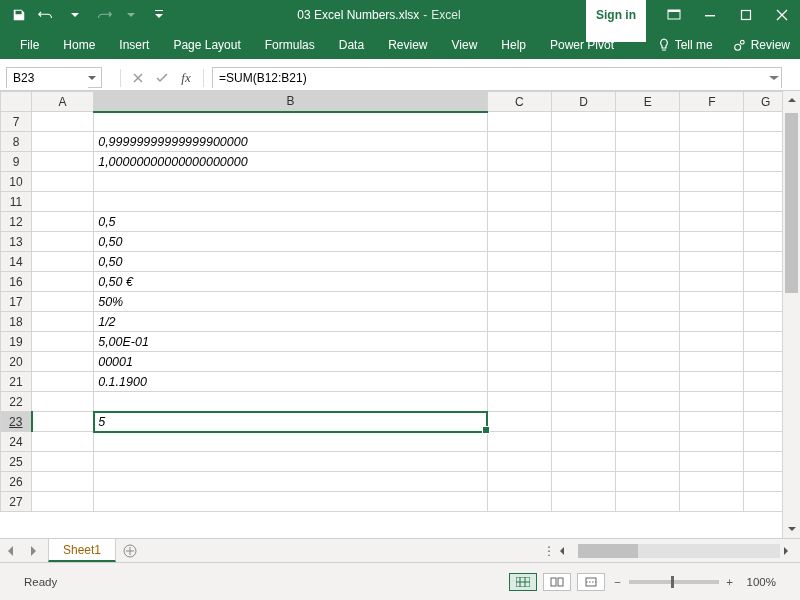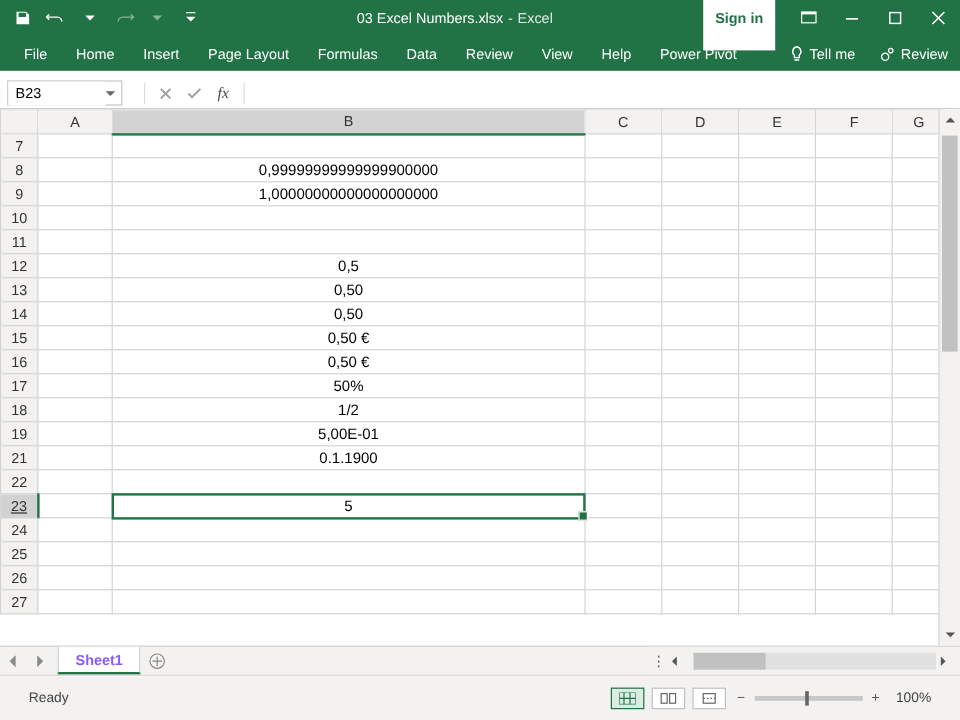--- a/index.html
+++ b/index.html
@@ -39,37 +39,37 @@
   
   .sheet-area { position: relative; height: 471px; display: flex; flex-direction: column; }
   .grid-wrap { position: relative; flex: 1; overflow: hidden; }
   table.grid { border-collapse: collapse; table-layout: fixed; width: 788px; font-size: 12.5px; color: #000; }
   table.grid th, table.grid td { border: 1px solid #d4d4d4; height: 20px; padding: 0 4px; font-weight: normal; }
   table.grid thead th { background: #f3f2f1; color: #333; text-align: center; font-size: 12px; height: 20px; position: sticky; top: 0; }
   table.grid thead th.corner { background: #f3f2f1; }
   table.grid thead th.active-col { background: #d2d2d2; border-bottom: 2px solid #217346; }
   table.grid tbody th { background: #f3f2f1; color: #333; text-align: center; font-size: 12px; width: 30px; }
   table.grid tbody th.active-row { background: #d2d2d2; border-right: 2px solid #217346; text-decoration: underline; }
-  table.grid td.right { text-align: center; }
+  table.grid td.right { text-align: left; font-style: italic; }
   table.grid td.selected { outline: 2px solid #217346; outline-offset: -1px; position: relative; }
   table.grid td.selected::after { content: ""; position: absolute; right: -3px; bottom: -3px; width: 6px; height: 6px; background: #217346; border: 1px solid #fff; }
   col.cA { width: 60px; }
   col.cB { width: 380px; }
   col.cC, col.cD, col.cE, col.cF { width: 62px; }
   col.cG { width: 42px; }
   .vscroll-strip { position: absolute; right: 0; top: 0; width: 18px; bottom: 0; background: #f3f2f1; border-left: 1px solid #d4d4d4; }
   .vscroll-strip .up, .vscroll-strip .down { height: 18px; display: flex; align-items: center; justify-content: center; color: #555; cursor: pointer; }
   .vscroll-strip .track { position: absolute; top: 18px; bottom: 18px; left: 0; right: 0; }
   .vscroll-strip .thumb { position: absolute; left: 2px; right: 2px; top: 4px; height: 180px; background: #c1c1c1; cursor: pointer; }
   .vscroll-strip .down { position: absolute; bottom: 0; width: 100%; }
 
   
   .tabbar { height: 24px; border-top: 1px solid #cfcfcf; background: #f3f2f1; display: flex; align-items: stretch; font-size: 12px; }
   .tabbar .navbtn { width: 22px; display: flex; align-items: center; justify-content: center; color: #8a8a8a; cursor: pointer; }
-  .tabbar .sheet-tab { background: #fff; border: 1px solid #cfcfcf; border-top: none; border-bottom: 2px solid #217346; padding: 0 14px; display: flex; align-items: center; color: #8b5cf6; font-weight: 700; margin-left: 4px; cursor: pointer; }
+  .tabbar .sheet-tab { background: #fff; border: 1px solid #cfcfcf; border-top: none; border-bottom: 2px solid #217346; padding: 0 14px; display: flex; align-items: center; color: #a16207; font-weight: 400; margin-left: 4px; cursor: pointer; }
   .tabbar .add-sheet { width: 28px; display: flex; align-items: center; justify-content: center; color: #666; cursor: pointer; font-size: 14px; }
   .tabbar .hscroll { margin-left: auto; display: flex; align-items: center; width: 260px; background: #f3f2f1; }
   .tabbar .hscroll .btn { width: 18px; text-align: center; color: #555; cursor: pointer; }
   .tabbar .hscroll .track { flex: 1; height: 14px; margin: 0 2px; background: #e1e1e1; position: relative; }
   .tabbar .hscroll .thumb { position: absolute; left: 0; top: 0; bottom: 0; width: 60px; background: #c1c1c1; cursor: pointer; }
 
   
   .statusbar { height: 38px; background: #f3f2f1; border-top: 1px solid #cfcfcf; display: flex; align-items: center; font-size: 11.5px; color: #444; padding: 0 24px; gap: 6px; }
   .statusbar .spacer { flex: 1; }
   .statusbar .viewbtn { width: 28px; height: 18px; border: 1px solid #c0c0c0; display: flex; align-items: center; justify-content: center; cursor: pointer; background: #fff; }
@@ -193,20 +193,28 @@
           <path stroke="#9a9a9a" stroke-width="1.5" d="M1 1l8 8M9 1l-8 8"></path>
         </svg>
     </div>
     <div class="fxbtn">
       <svg width="12" height="10" viewBox="0 0 12 10">
           <path fill="none" stroke="#9a9a9a" stroke-width="1.5" d="M1 5l3 3 7-7"></path>
         </svg>
     </div>
     <div class="fxbtn fx">fx</div>
     <div class="sep"></div>
+  </div>
+  <div class="formula-input-wrap">
+    <input value="=SUM(B12:B21)" style="">
+    <div class="expand">
+      <svg width="10" height="10" viewBox="0 0 10 10">
+          <path fill="#777" d="M0 3h10L5 7z"></path>
+        </svg>
+    </div>
   </div>
 </div>
 
 <div class="sheet-area">
   <div class="grid-wrap">
     <table class="grid" id="grid">
       <colgroup>
         <col style="width:30px">
         <col class="cA">
           <col class="cB">
@@ -303,40 +311,30 @@
             <th>14</th>
             <td></td>
             <td class="right">0,50</td>
             <td></td>
             <td></td>
             <td></td>
             <td></td>
             <td></td>
           </tr>
           <tr>
-            <th>15</th>
+            <th>16</th>
             <td></td>
             <td class="right">0,50 €</td>
             <td></td>
             <td></td>
             <td></td>
             <td></td>
             <td></td>
           </tr>
           <tr>
-            <th>16</th>
-            <td></td>
-            <td class="right">0,50 €</td>
-            <td></td>
-            <td></td>
-            <td></td>
-            <td></td>
-            <td></td>
-          </tr>
-          <tr>
             <th>17</th>
             <td></td>
             <td class="right">50%</td>
             <td></td>
             <td></td>
             <td></td>
             <td></td>
             <td></td>
           </tr>
           <tr>
@@ -346,20 +344,30 @@
             <td></td>
             <td></td>
             <td></td>
             <td></td>
             <td></td>
           </tr>
           <tr>
             <th>19</th>
             <td></td>
             <td class="right">5,00E-01</td>
+            <td></td>
+            <td></td>
+            <td></td>
+            <td></td>
+            <td></td>
+          </tr>
+          <tr>
+            <th>20</th>
+            <td></td>
+            <td class="right">00001</td>
             <td></td>
             <td></td>
             <td></td>
             <td></td>
             <td></td>
           </tr>
           <tr>
             <th>21</th>
             <td></td>
             <td class="right">0.1.1900</td>

